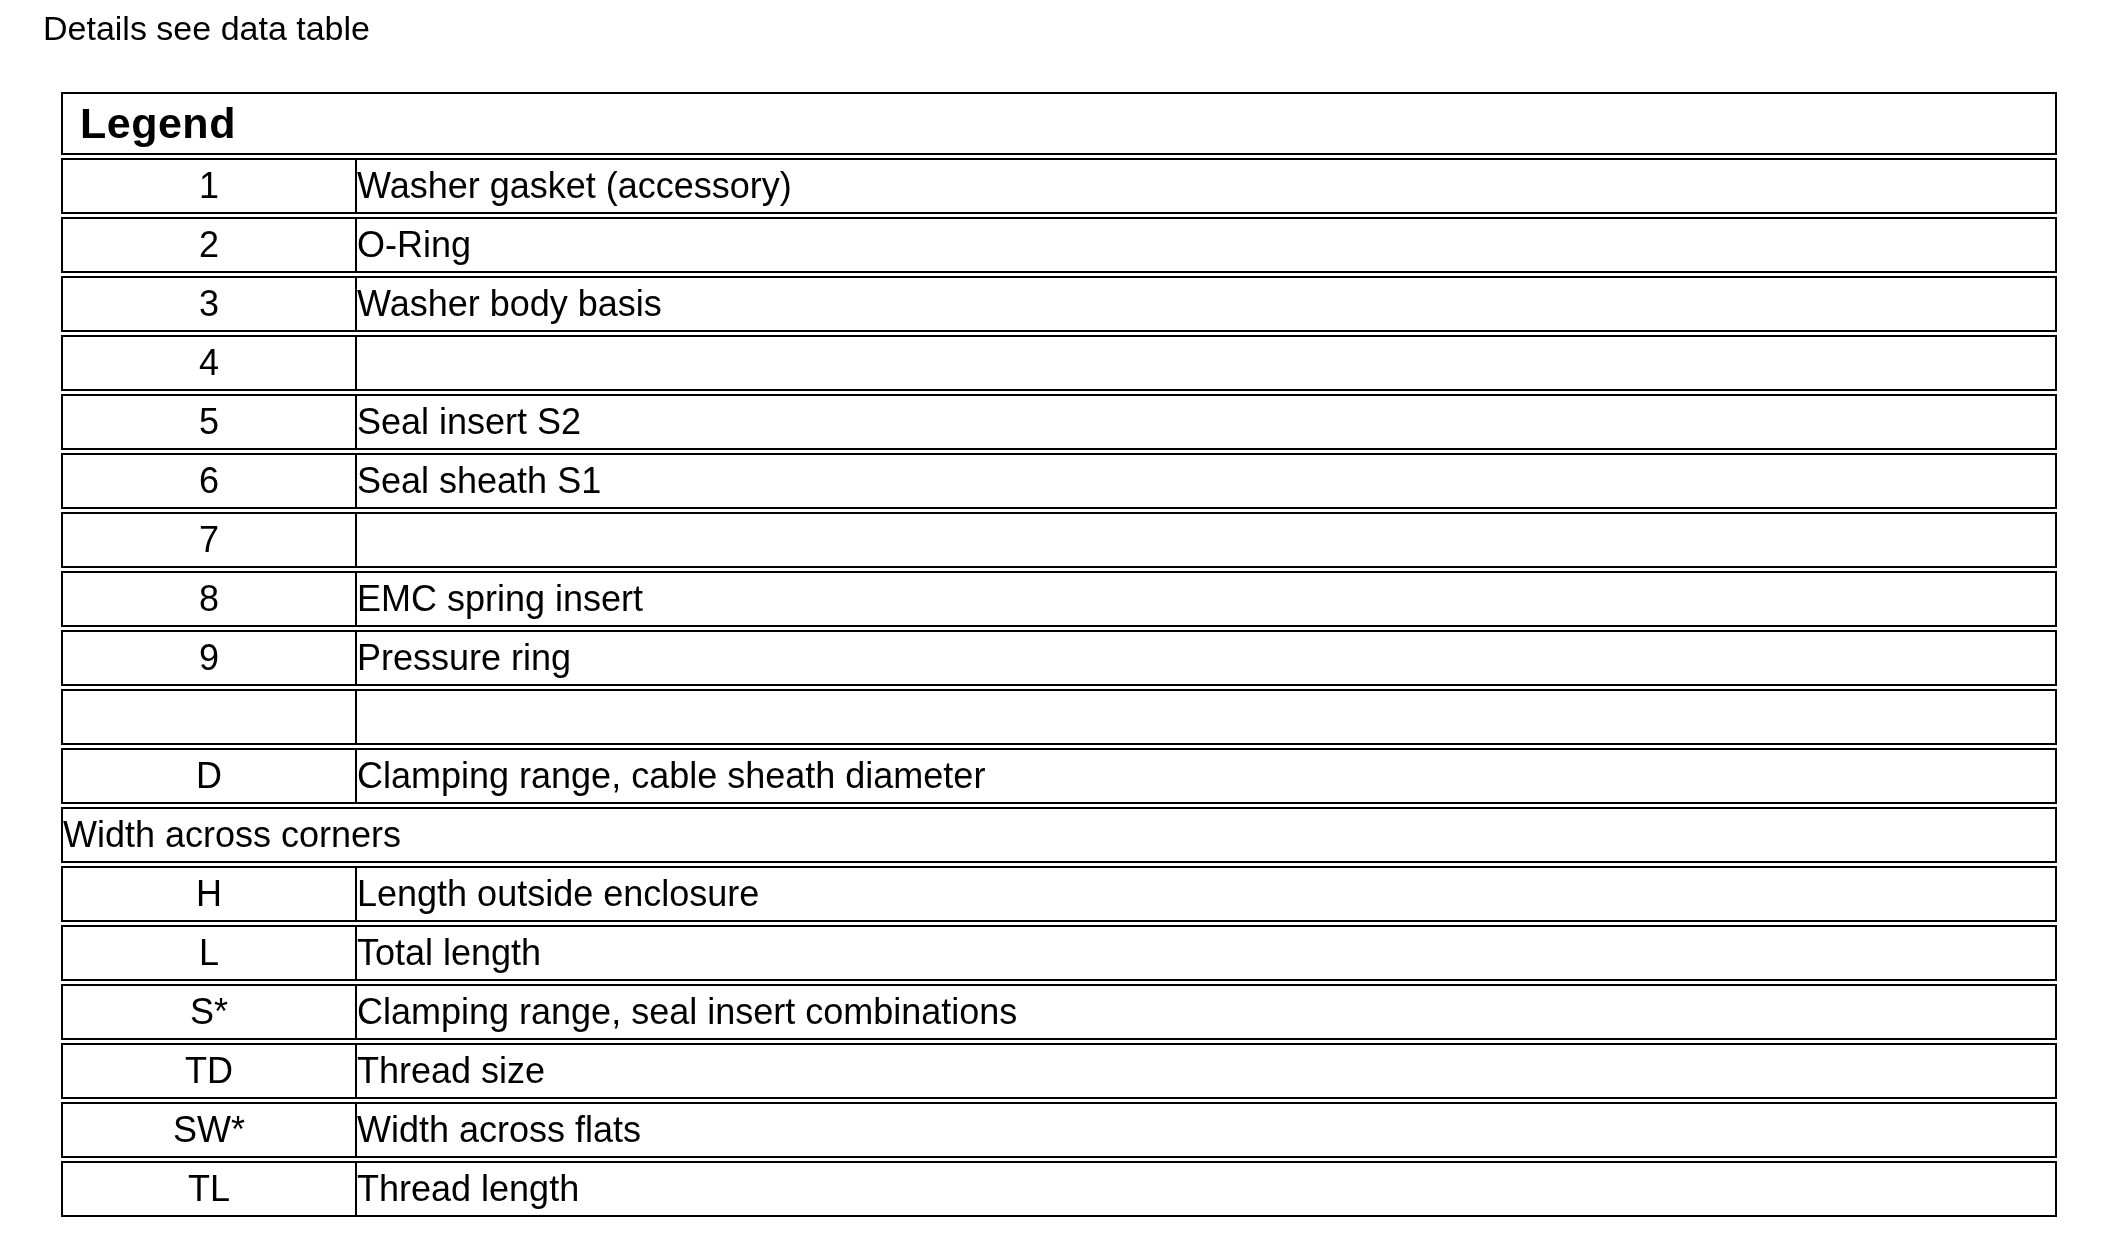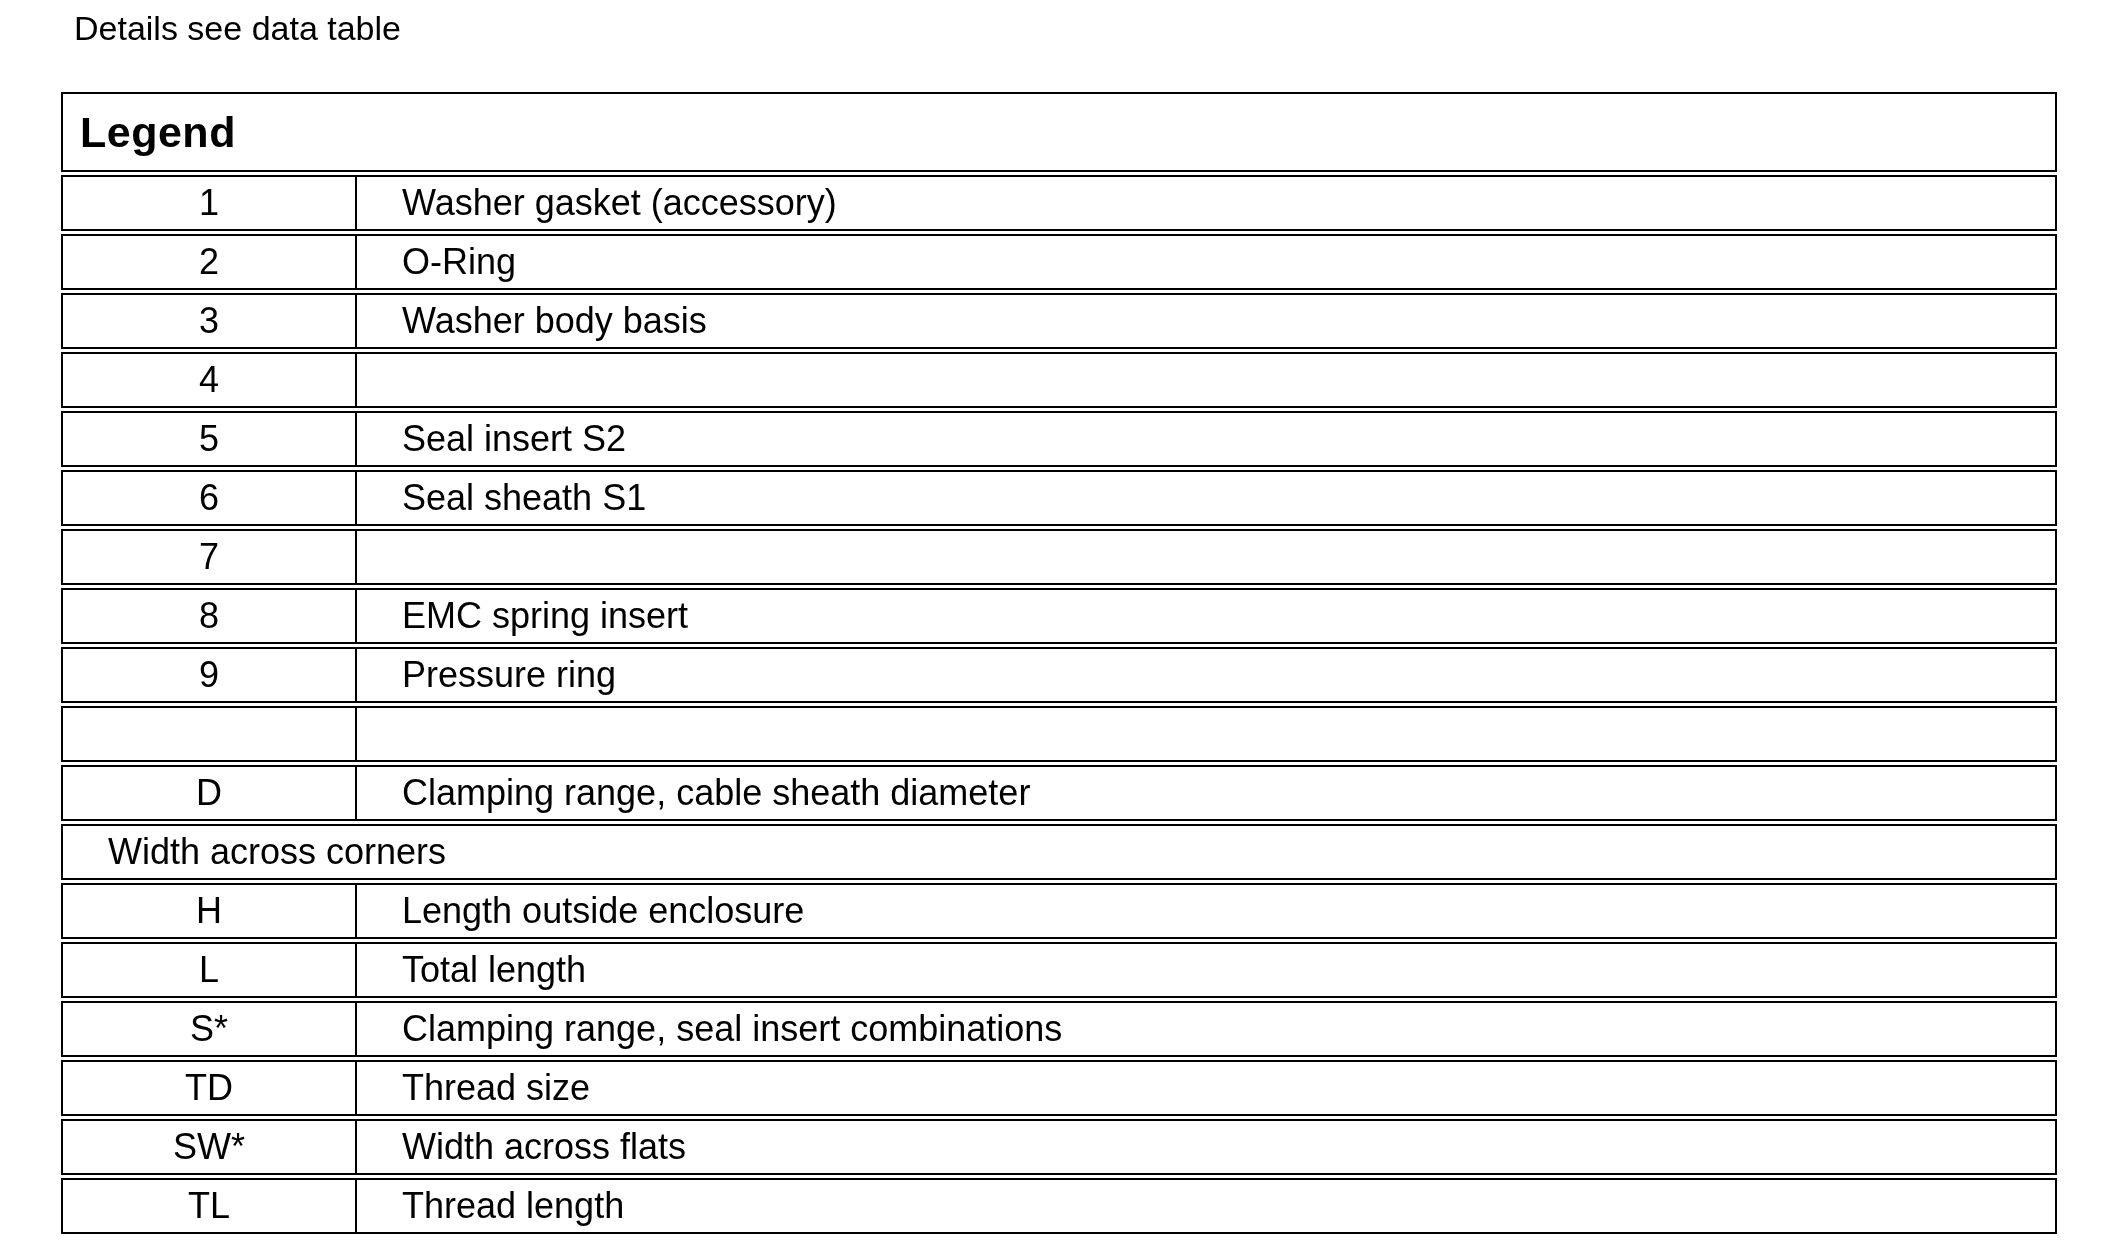--- a/index.html
+++ b/index.html
@@ -10,37 +10,37 @@
   body {
     position: relative;
     width: 2126px;
     height: 1252px;
     font-family: "Liberation Sans", sans-serif;
     color: #000000;
     overflow: hidden;
   }
   .doc-note {
     position: absolute;
-    left: 74px;
+    left: 43px;
     top: 7px;
     font-size: 34px;
     line-height: 1.25;
     color: #000000;
     white-space: nowrap;
   }
   .legend-table {
     position: absolute;
     left: 61px;
     top: 92px;
     width: 1996px;
     box-sizing: border-box;
   }
   .legend-header {
     box-sizing: border-box;
-    height: 80px;
+    height: 63px;
     border: 2px solid #000000;
     display: flex;
     align-items: center;
     padding-left: 17px;
     background: #ffffff;
   }
   .legend-title {
     font-size: 43px;
     font-weight: bold;
     letter-spacing: 0.5px;
@@ -64,21 +64,20 @@
     font-size: 36px;
     flex: none;
   }
   .legend-description {
     flex: 1 1 auto;
     display: flex;
     align-items: center;
     font-size: 36px;
     white-space: nowrap;
     overflow: hidden;
-    margin-left: 45px;
   }
 </style>
 </head>
 <body>
 
 <div class="doc-note">Details see data table</div>
 
 <div class="legend-table">
 
   <div class="legend-header">

